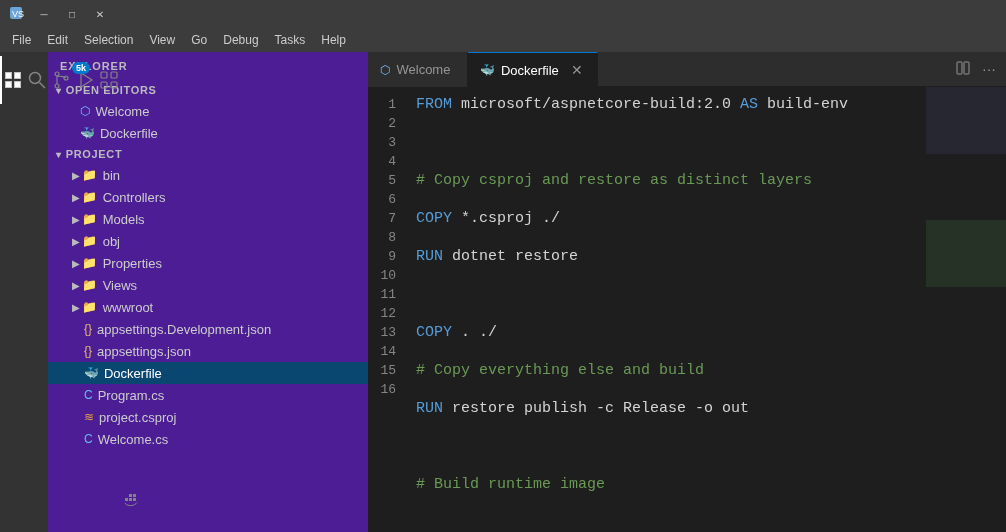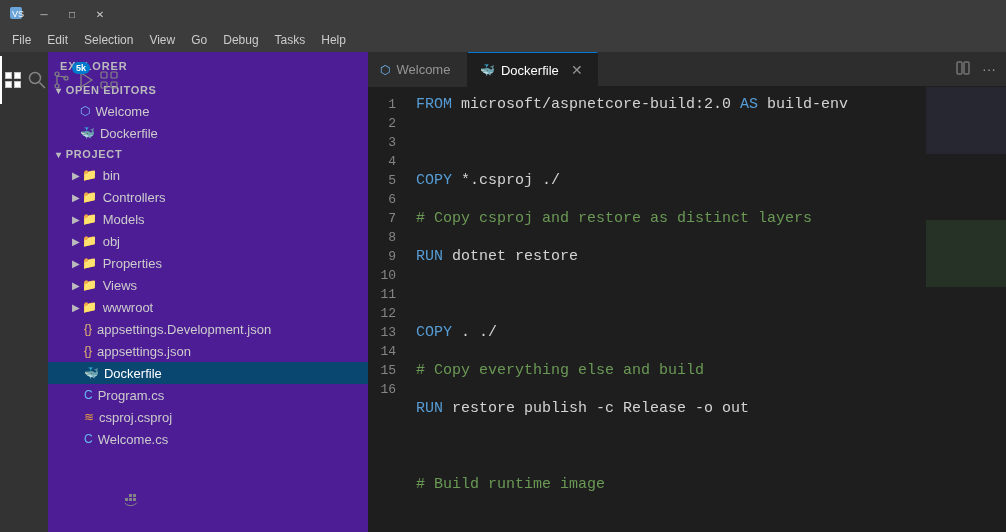--- a/index.html
+++ b/index.html
@@ -417,21 +417,21 @@
     <div class="tree-item selected" style="padding-left:36px;">
       <span class="item-icon" style="color:#1ba1e2;">🐳</span>
       <span>Dockerfile</span>
     </div>
     <div class="tree-item" style="padding-left:36px;">
       <span class="item-icon" style="color:#68b8f2;">C</span>
       <span>Program.cs</span>
     </div>
     <div class="tree-item" style="padding-left:36px;">
       <span class="item-icon" style="color:#e8a040;">≋</span>
-      <span>csproj.csproj</span>
+      <span>project.csproj</span>
     </div>
     <div class="tree-item" style="padding-left:36px;">
       <span class="item-icon" style="color:#68b8f2;">C</span>
       <span>Welcome.cs</span>
     </div>
   </div>
 
   <div id="editor-area">
 
     <div id="tabs">
@@ -469,22 +469,22 @@
         <div>10</div>
         <div>11</div>
         <div>12</div>
         <div>13</div>
         <div>14</div>
         <div>15</div>
         <div>16</div>
       </div>
       <div id="code-area"><span class="code-line"><span class="kw">FROM</span><span class="plain"> microsoft/aspnetcore-build:2.0 </span><span class="kw">AS</span><span class="plain"> build-env</span></span>
 <span class="code-line"> </span>
+<span class="code-line"><span class="comment"># Copy csproj and restore as distinct layers</span></span>
 <span class="code-line"><span class="kw">COPY</span><span class="plain"> *.csproj ./</span></span>
-<span class="code-line"><span class="comment"># Copy csproj and restore as distinct layers</span></span>
 <span class="code-line"><span class="kw">RUN</span><span class="plain"> dotnet restore</span></span>
 <span class="code-line"> </span>
 <span class="code-line"><span class="kw">COPY</span><span class="plain"> . ./</span></span>
 <span class="code-line"><span class="comment"># Copy everything else and build</span></span>
 <span class="code-line"><span class="kw">RUN</span><span class="plain"> restore publish -c Release -o out</span></span>
 <span class="code-line"> </span>
 <span class="code-line"><span class="comment"># Build runtime image</span></span>
 
 
 

